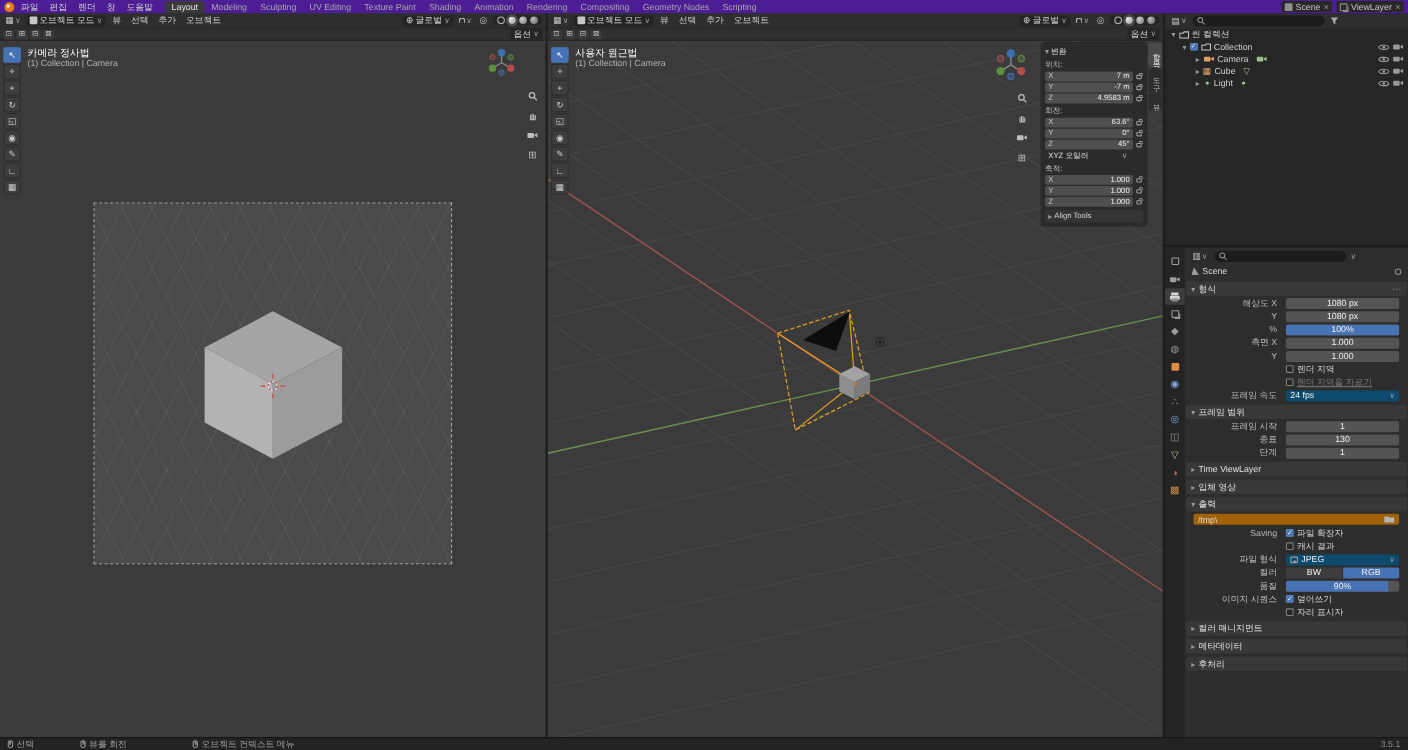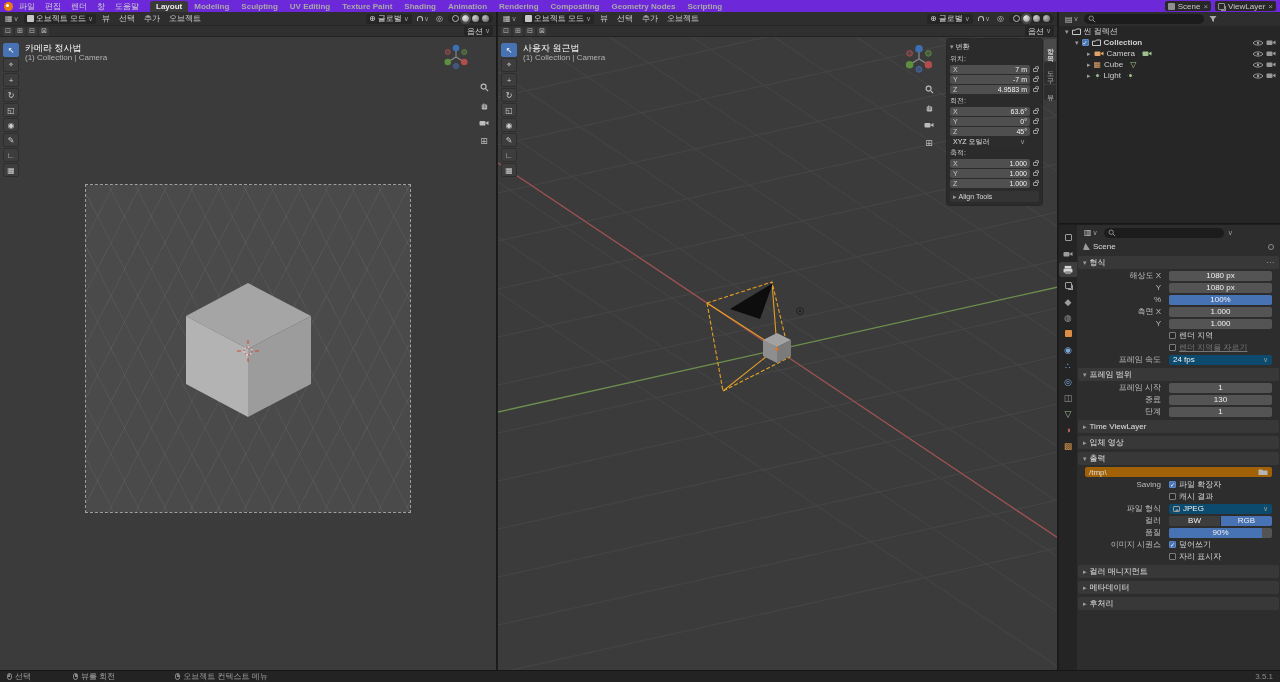--- a/index.html
+++ b/index.html
@@ -11,25 +11,25 @@
     font-size: 8px;
     color: #c9c9c9;
     overflow: hidden;
     -webkit-user-select: none; user-select: none;
   }
   .arr { color:#9a9a9a; font-size:7px; }
   .sp { flex:1; }
 
   
   #topbar { position:absolute; left:0; top:0; width:1280px; height:12px;
-    background:#6d28d9; display:flex; align-items:center; gap:2px; padding:0 4px; z-index:9; }
+    background:#4c1d95; display:flex; align-items:center; gap:2px; padding:0 4px; z-index:9; }
   .blogo { width:9px; height:9px; border-radius:50%; background:#e87d0d; position:relative; flex:0 0 auto; }
   .blogo::after { content:""; position:absolute; left:2px; top:2px; width:3px; height:3px; border-radius:50%; background:#fff; }
   .menu { padding:0 4px; color:#d2d2d2; white-space:nowrap; }
-  .tabs { display:flex; margin-left:5px; height:12px; align-items:flex-end;font-weight:bold; }
+  .tabs { display:flex; margin-left:5px; height:12px; align-items:flex-end; }
   .wtab { padding:1px 6px; color:#a9a9a9; white-space:nowrap; border-radius:3px 3px 0 0; }
   .wtab.active { background:#3a3a3a; color:#ececec; }
   .tb-right { margin-left:auto; display:flex; align-items:center; gap:4px; }
   .tb-widget { display:flex; align-items:center; gap:3px; background:#282828; border-radius:2px; padding:0 3px; height:10px; }
   .tb-ic { width:7px; height:7px; background:#8f8f8f; border-radius:1px; display:inline-block; }
   .tb-ic.layers { background:transparent; border:1px solid #8f8f8f; box-shadow:2px 2px 0 -1px #8f8f8f; }
   .xbtn { color:#9a9a9a; }
 
   
   #main { position:absolute; top:12px; left:0; width:1280px; height:658px; }
@@ -95,21 +95,21 @@
     border-radius:2px 0 0 2px; padding:4px 1px; display:flex; align-items:center; justify-content:center; }
   .stab.active { background:#4a4a4a; color:#fff; }
 
   
   #right-col { position:absolute; left:1059px; top:0; width:221px; height:658px; }
   #outliner { position:absolute; top:0; left:0; right:0; height:212px; background:#262626; border-bottom:1px solid #171717; overflow:hidden; }
   .ol-header { height:14px; background:#2e2e2e; display:flex; align-items:center; gap:3px; padding:0 4px; }
   .search { flex:1; max-width:120px; height:10px; background:#1c1c1c; border-radius:5px; display:flex; align-items:center; gap:2px; padding:0 4px; }
   .orow { height:11px; display:flex; align-items:center; gap:3px; padding-right:4px; color:#d0d0d0; }
   .orow .tog { display:flex; align-items:center; gap:3px; margin-left:2px; }
-  .ind1 { padding-left:6px; } .ind2 { padding-left:16px;font-weight:bold; } .ind3 { padding-left:28px; }
+  .ind1 { padding-left:6px; } .ind2 { padding-left:16px; } .ind3 { padding-left:28px; }
   .chk { width:7px; height:7px; border:1px solid #7d7d7d; border-radius:1px; background:#262626;
     display:inline-flex; align-items:center; justify-content:center; color:#fff; font-size:6px; line-height:1; flex:0 0 auto; }
   .chk.on { background:#4772b3; border-color:#5c85c4; }
   .light-ic { width:3px; height:3px; border-radius:50%; background:#9ec08f; margin:0 2px;
     box-shadow:0 -3px 0 -1.2px #9ec08f, 0 3px 0 -1.2px #9ec08f, -3px 0 0 -1.2px #9ec08f, 3px 0 0 -1.2px #9ec08f; }
 
   #properties { position:absolute; top:213px; left:0; right:0; bottom:0; background:#2d2d2d; display:flex; overflow:hidden; }
   .ptabs { width:18px; background:#242424; display:flex; flex-direction:column; align-items:stretch; padding-top:5px; gap:1px; flex:0 0 auto; }
   .ptab { height:15px; display:flex; align-items:center; justify-content:center; font-size:9px; color:#9d9d9d; }
   .ptab.active { background:#3d3d3d; border-radius:3px 0 0 3px; color:#e8e8e8; }

